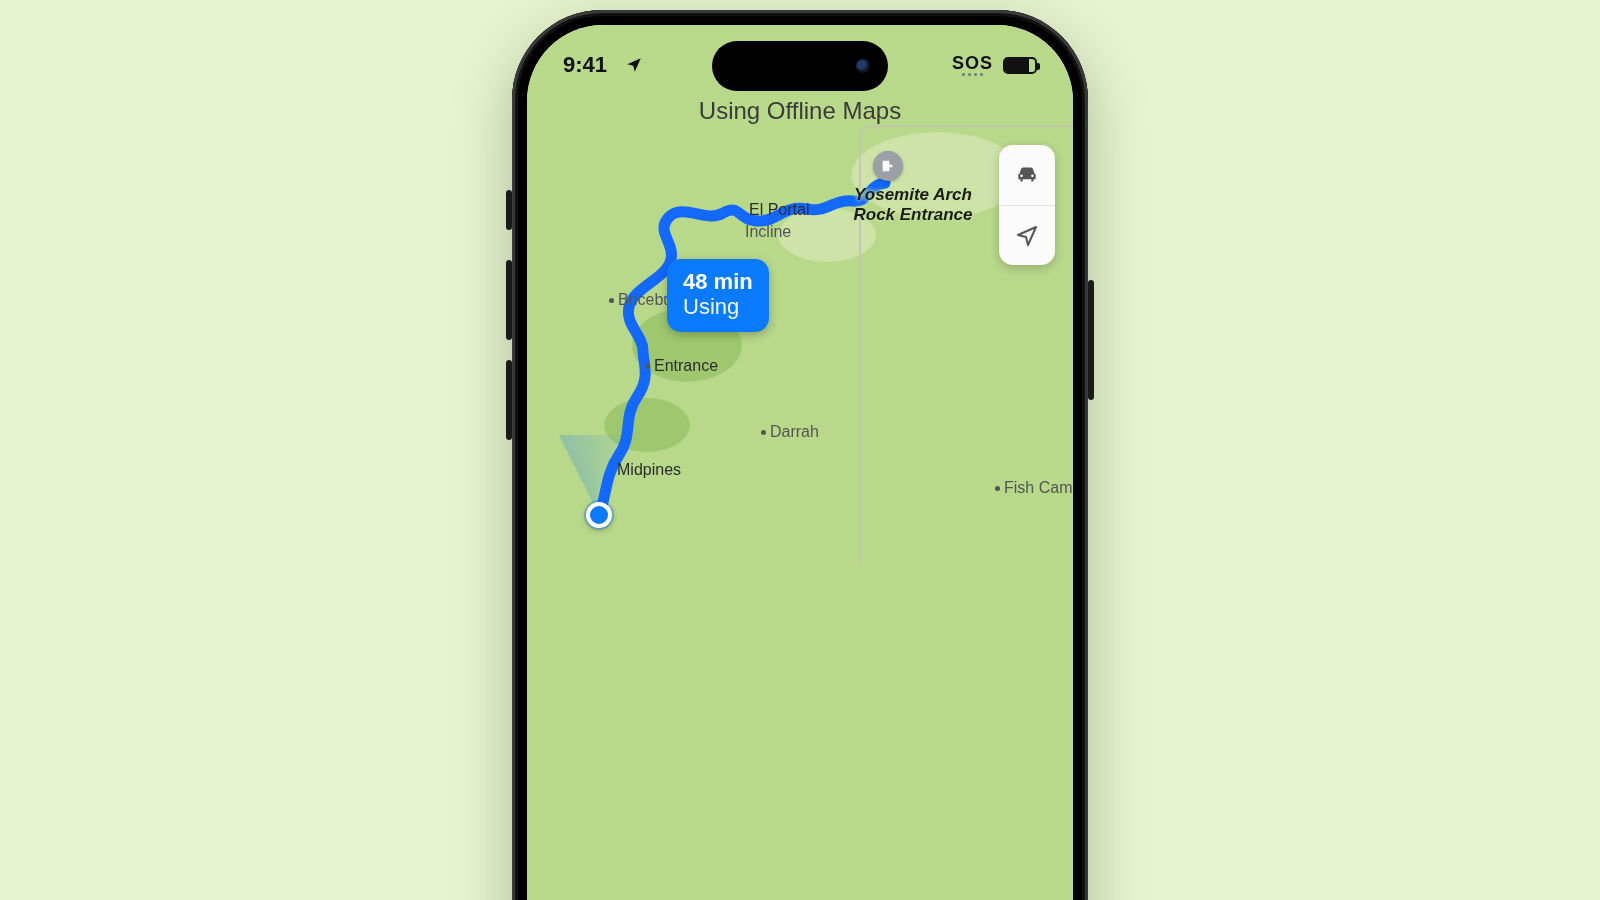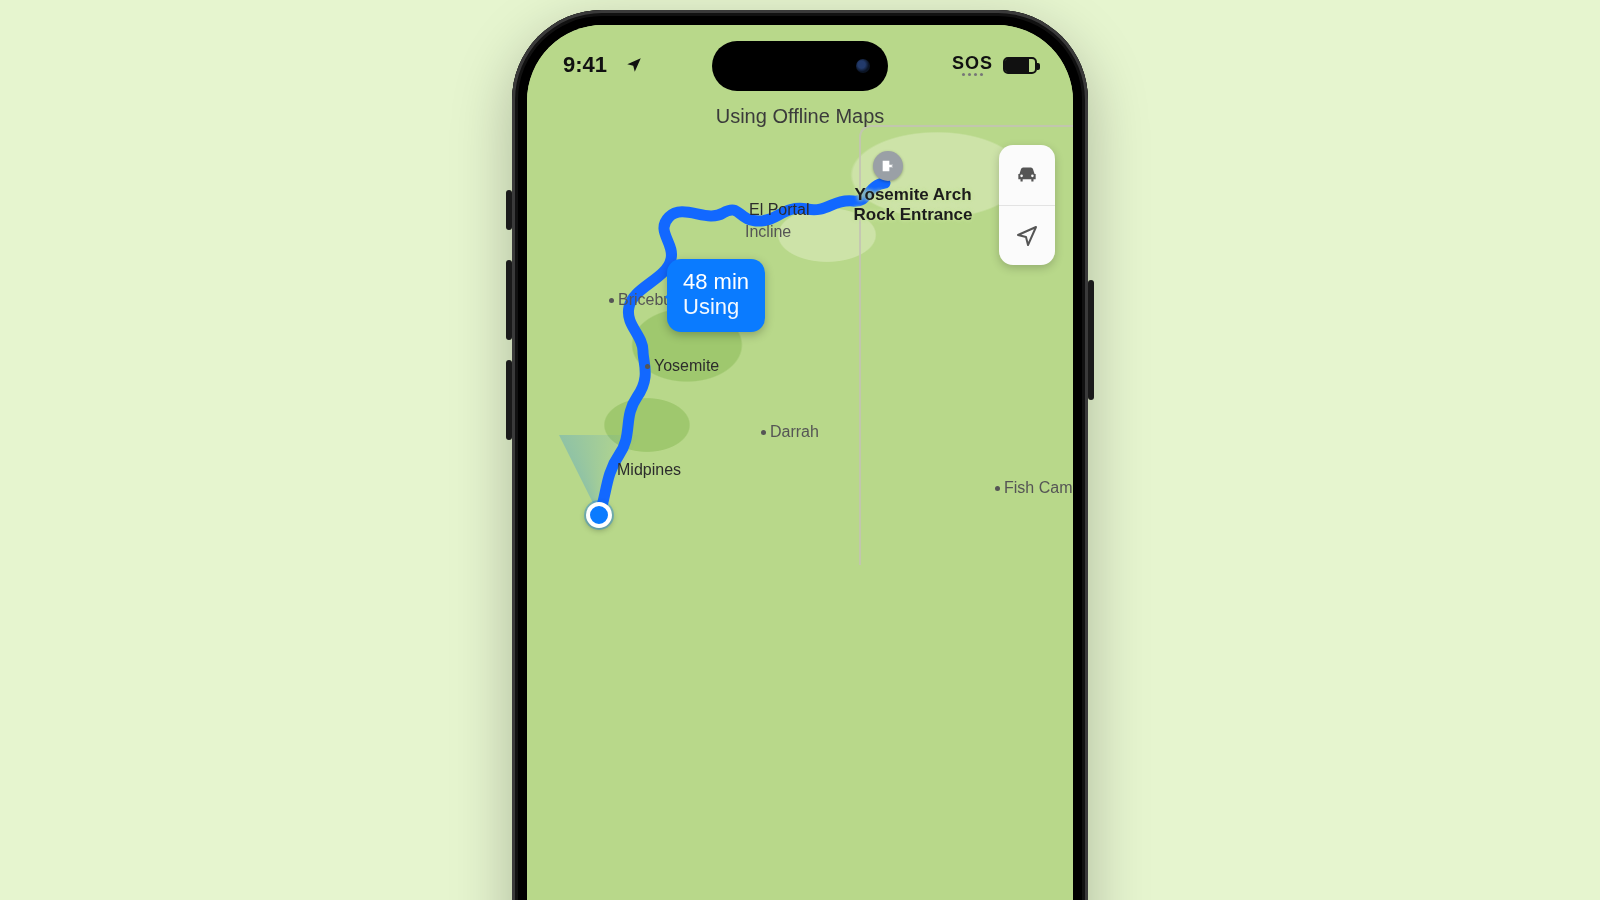--- a/index.html
+++ b/index.html
@@ -92,40 +92,41 @@
       radial-gradient(ellipse 80px 44px at 300px 210px, #cde3a8 0 60%, transparent 62%),
       linear-gradient(#b8d88a,#b8d88a);
   }
   .parkline {
     position:absolute; top:100px; left:332px; width:230px; height:440px;
     border:2px solid #c4c4b4; border-right:none; border-bottom:none;
     border-radius: 12px 0 0 0;
     opacity:.85;
   }
   .map-banner {
-    position: absolute; top: 80px; left: 0; right: 0;
-    text-align: center; font-size: 20px; color: #3b3b3b;
+    position: absolute; top: 72px; left: 0; right: 0;
+    text-align: center; font-size: 24px; color: #3b3b3b;
     z-index: 35;
   }
 
   .map svg.route { position:absolute; inset:0; width:100%; height:100%; z-index:10; }
 
   .town {
     position:absolute; font-size:16px; color:#555; z-index:12;
     white-space:nowrap;
   }
   .town.dark{ color:#2c2c2c; font-weight:500; }
   .town-dot::before{
     content:""; display:inline-block; width:5px; height:5px; border-radius:50%;
     background:#555; margin-right:4px; vertical-align:middle;
   }
   .dest-label{
     position:absolute; text-align:center; font-size:17px; font-weight:700;
     color:#1c1c1c; line-height:1.15; z-index:14;
     text-shadow: 0 0 4px #c7e29b, 0 0 4px #c7e29b;
+    font-style: italic;
   }
   .dest-pin{
     position:absolute; width:30px; height:30px; border-radius:50%;
     background:#9aa0a6; display:flex; align-items:center; justify-content:center;
     color:#fff; z-index:15; box-shadow:0 1px 3px rgba(0,0,0,.3);
   }
 
   .curr-loc{
     position:absolute; width:26px; height:26px; border-radius:50%;
     background:#0a7bff; border:4px solid #fff;
@@ -141,21 +142,21 @@
     opacity:.7;
   }
 
   .route-bubble{
     position:absolute; background:#0a7bff; color:#fff;
     border-radius:14px; padding:10px 16px 12px 16px;
     font-size:22px; line-height:1.15;
     z-index:20; box-shadow:0 3px 10px rgba(0,0,0,.25);
     min-width:94px;
   }
-  .route-bubble .rb-time{ font-weight:400; }
+  .route-bubble .rb-time{ font-weight:700; }
   .route-bubble .rb-tag{ font-weight:500; opacity:.95; }
   .route-bubble::after{
     content:""; position:absolute; left:-10px; top:30px;
     border:8px solid transparent; border-right-color:#0a7bff;
   }
 
   
   .map-controls{
     position:absolute; top:120px; right:18px;
     width:56px; background:#fbfbfb;
@@ -223,21 +224,21 @@
                  C 156 178, 180 198, 196 188
                  C 214 178, 210 196, 232 196
                  C 252 196, 256 180, 280 184
                  C 300 188, 306 174, 326 176
                  C 342 178, 340 160, 358 158" fill="none" stroke="#1268ff" stroke-width="11" stroke-linecap="round" stroke-linejoin="round"></path>
       </svg>
 
       <span class="town dark" style="left:222px; top:176px;">El Portal</span>
       <span class="town" style="left:218px; top:198px;">Incline</span>
       <span class="town town-dot" style="left:82px; top:266px;">Briceburg</span>
-      <span class="town dark town-dot" style="left:118px; top:332px;">Yosemite</span>
+      <span class="town dark town-dot" style="left:118px; top:332px;">Entrance</span>
       <span class="town town-dot" style="left:234px; top:398px;">Darrah</span>
       <span class="town dark" style="left:90px; top:436px;">Midpines</span>
       <span class="town town-dot" style="left:468px; top:454px;">Fish Camp</span>
 
       <span class="dest-pin" style="left:346px; top:126px;">
         <svg width="16" height="16" viewBox="0 0 24 24">
             <path d="M4 4h10v16H4zM14 10h6l-3 2 3 2h-6z" fill="#fff"></path>
           </svg>
       </span>
       <div class="dest-label" style="left:306px; top:160px; width:160px;">

